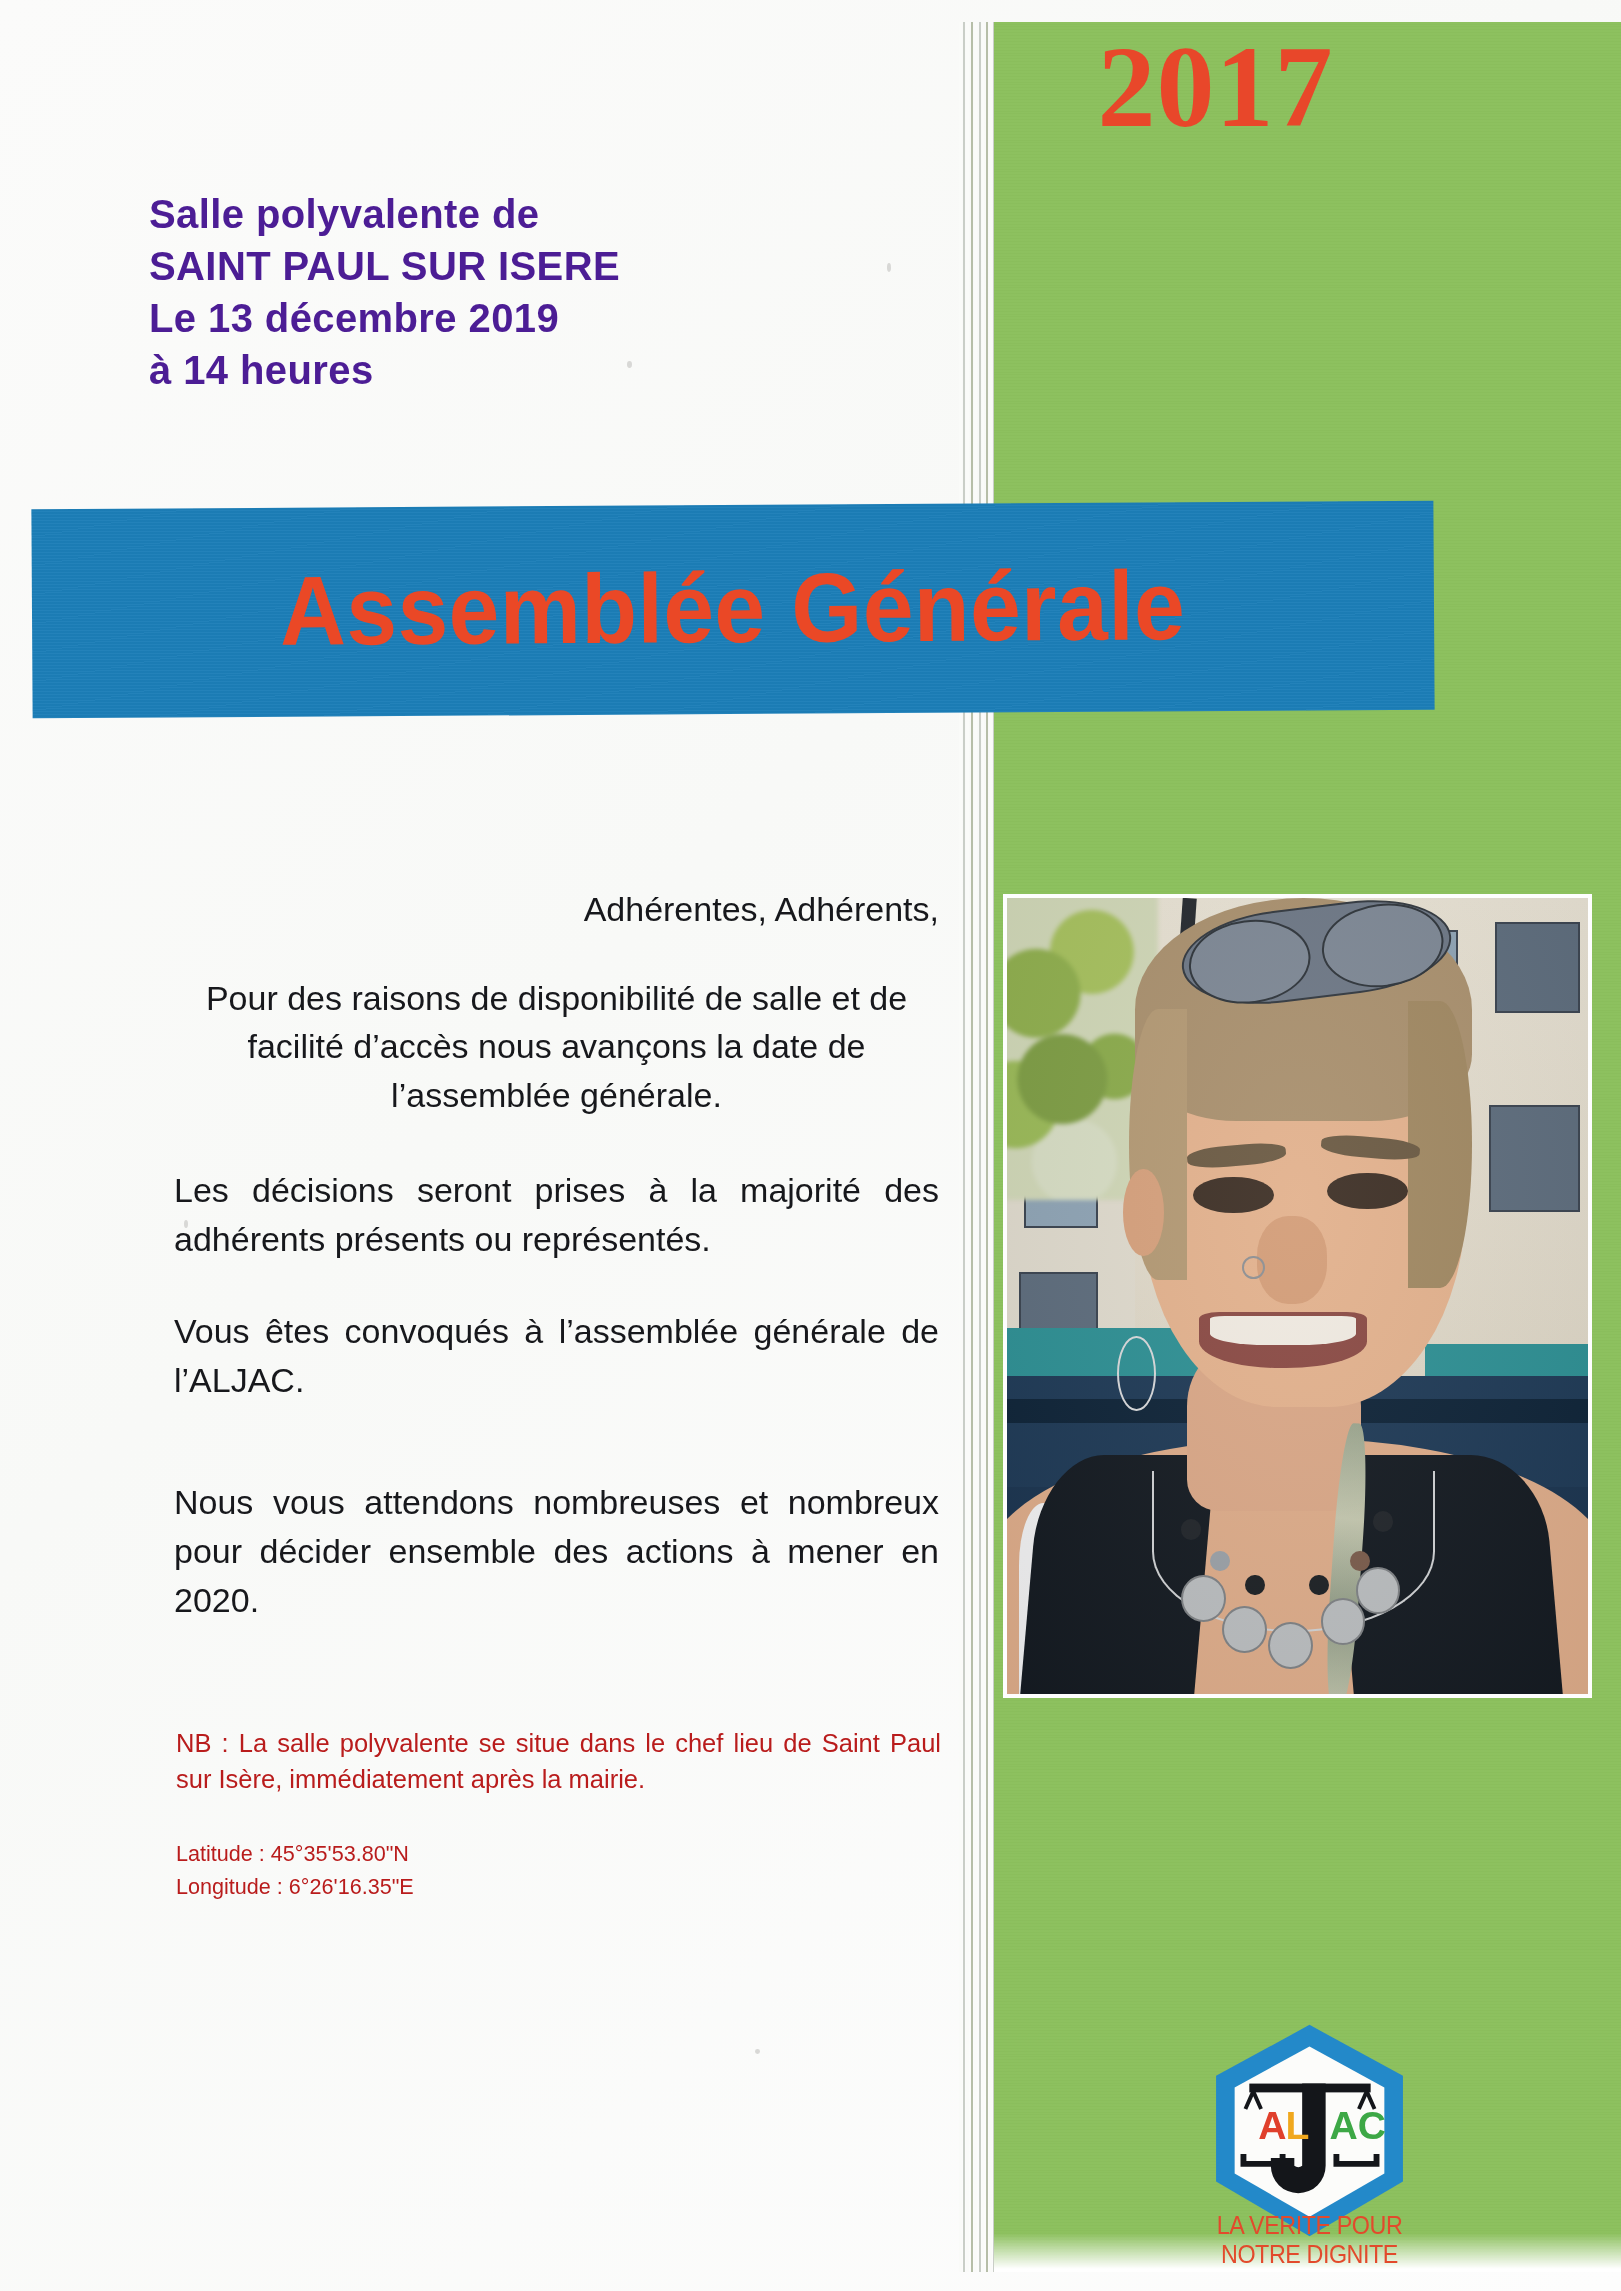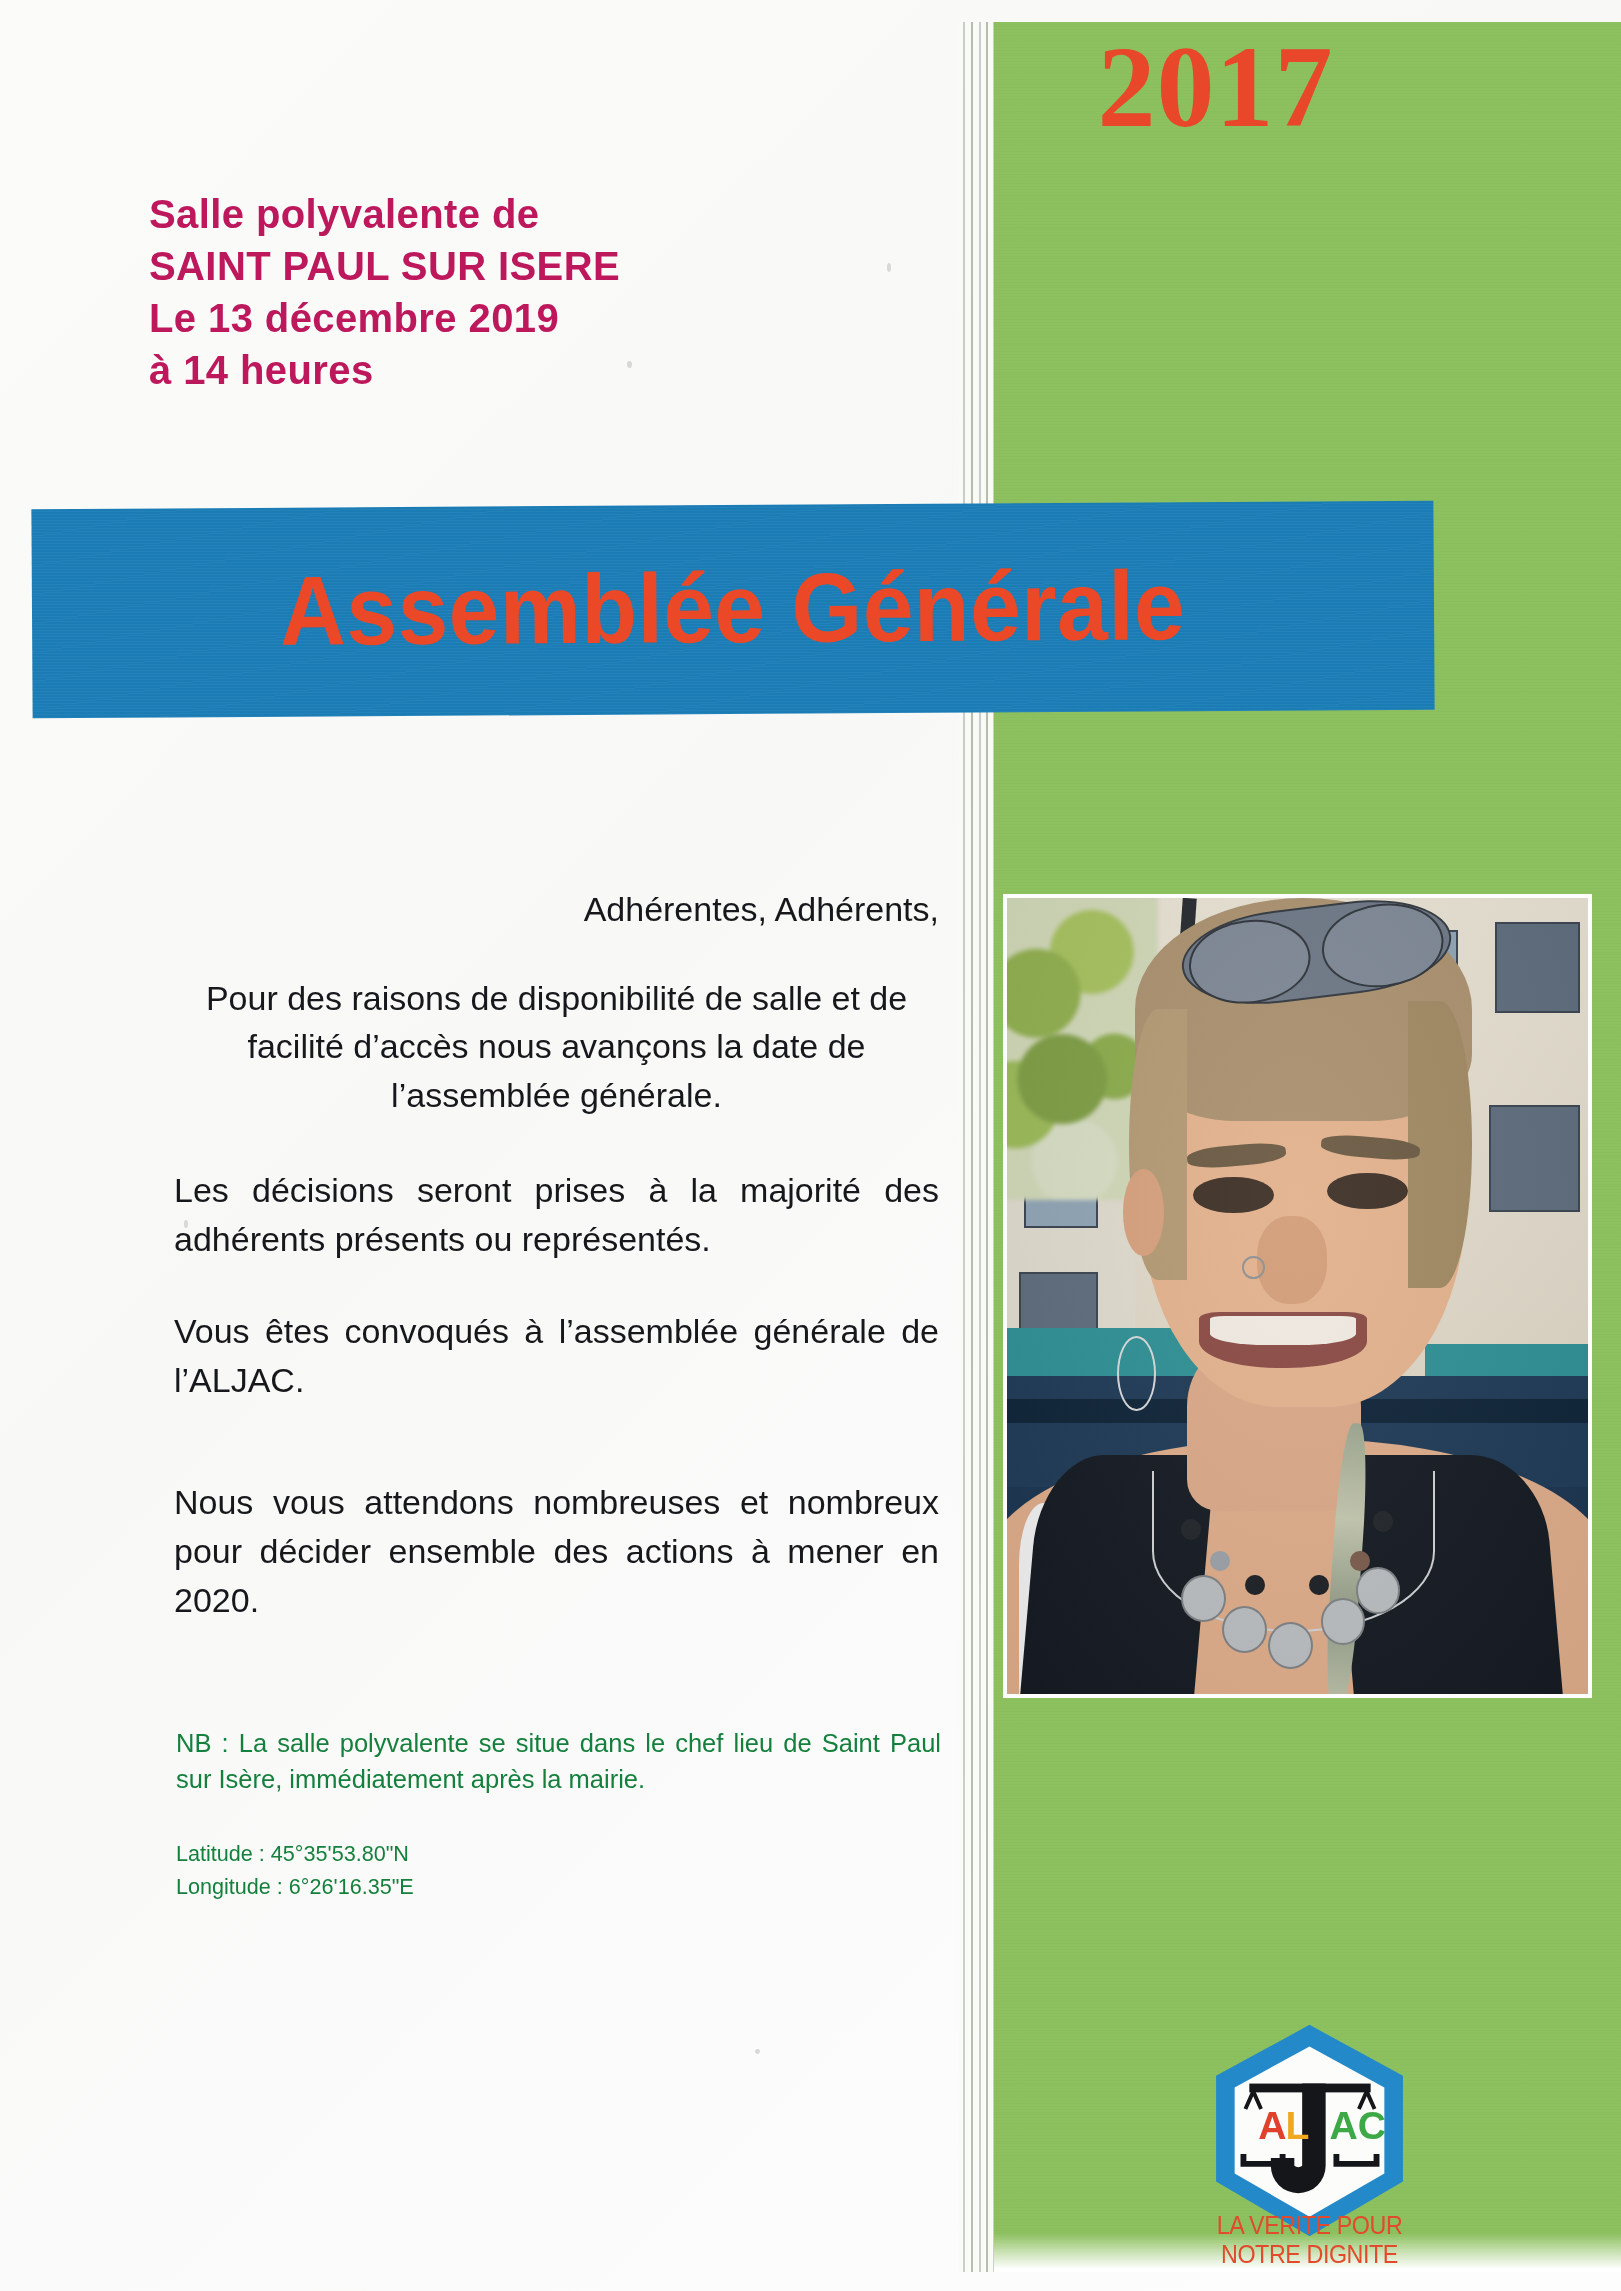--- a/index.html
+++ b/index.html
@@ -53,21 +53,21 @@
     color:#e8472a;
     letter-spacing:1px;
     text-align:center;
   }
 
   
   #heading-block{
     position:absolute;
     left:149px;top:188px;
     width:745px;
-    color:#be185d;
+    color:#4c1d95;
     font-weight:700;
     font-size:40px;
     line-height:1.30;
     letter-spacing:0.4px;
   }
   #heading-block div{white-space:nowrap;}
 
   
   #banner{
     position:absolute;
@@ -119,21 +119,21 @@
     margin:0 0 43px 0;
     line-height:1.44;
   }
   .p-just.gap-before{margin-top:73px;}
 
   
   #nb-block{
     position:absolute;
     left:176px;top:1725px;
     width:765px;
-    color:#15803d;
+    color:#b91c1c;
   }
   #nb-text{
     font-size:25.5px;
     line-height:1.42;
     text-align:justify;
     text-align-last:left;
     margin:0;
   }
   #coords{
     margin-top:41px;

